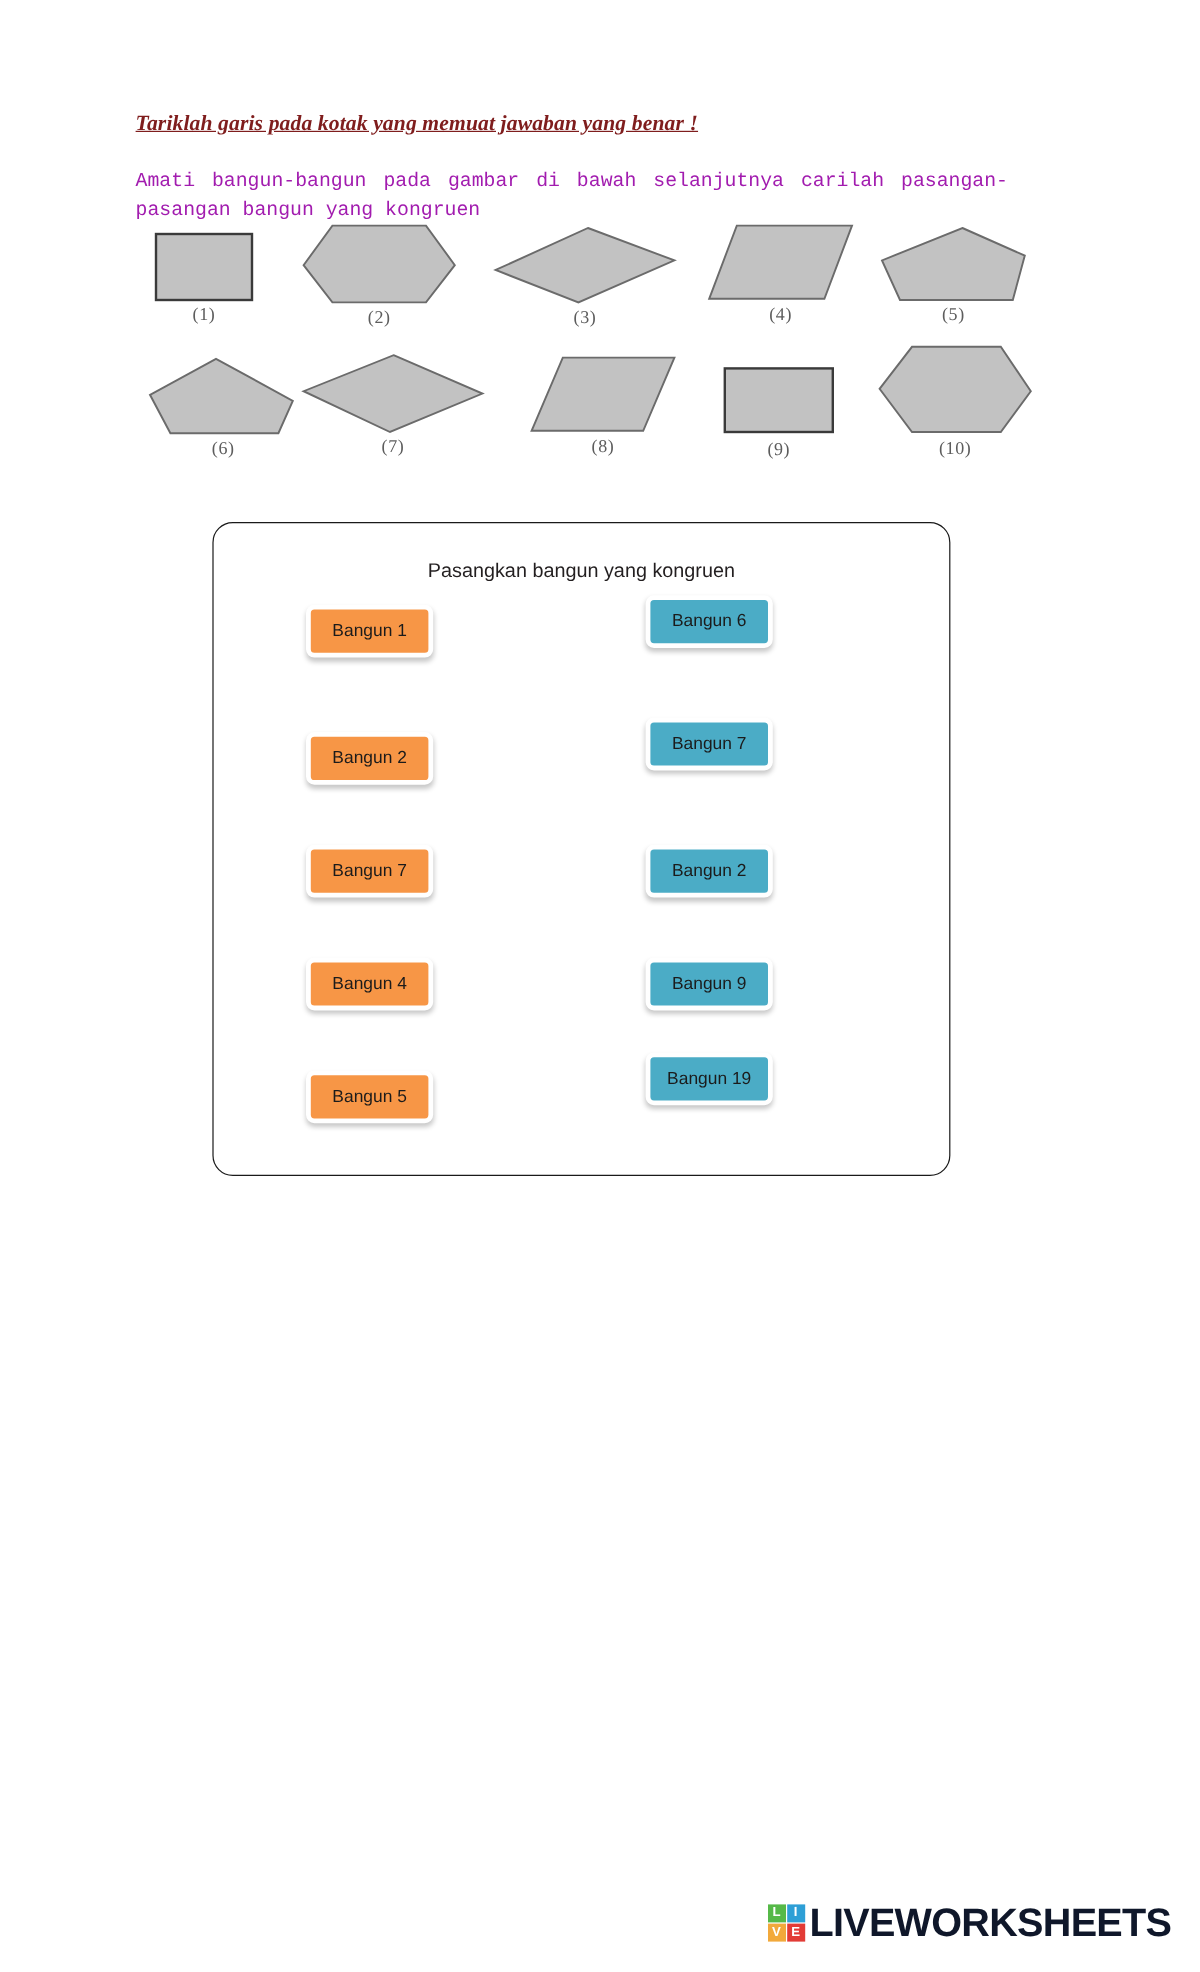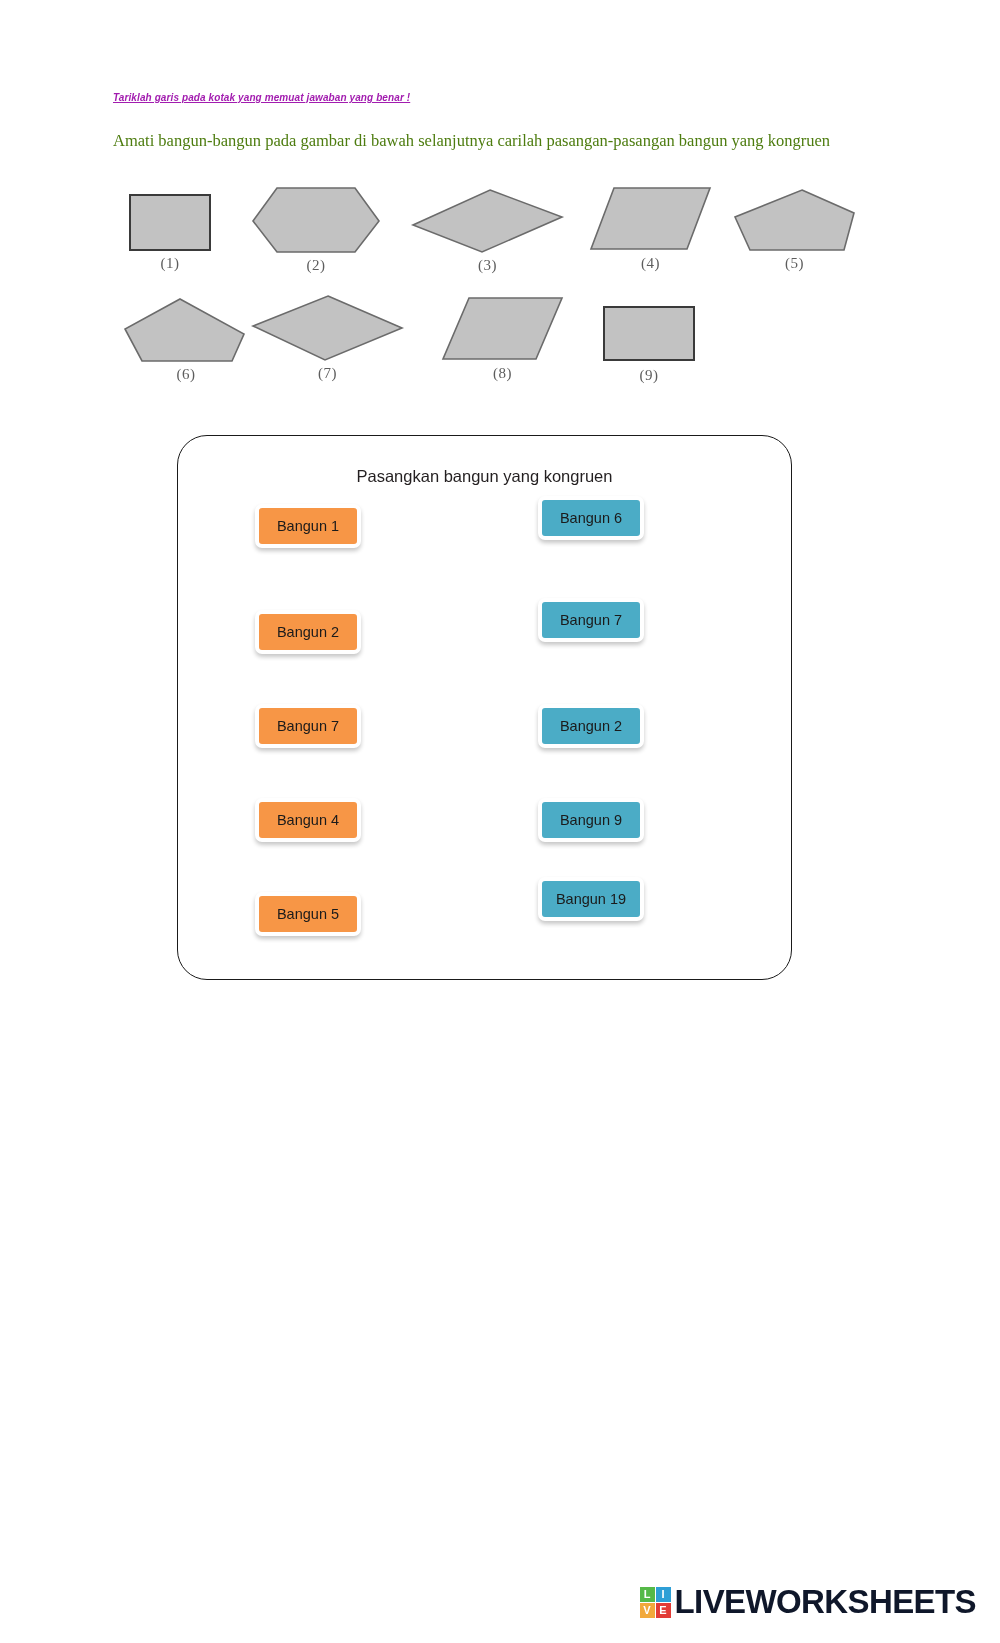--- a/index.html
+++ b/index.html
@@ -16,33 +16,33 @@
   }
 
   
   #instructions {
     position: absolute;
     left: 113px;
     top: 92px;
     width: 730px;
   }
   .instr-title {
-    font-family: Liberation Sans, sans-serif;
+    font-family: Liberation Serif, serif;
     font-style: italic;
     font-weight: bold;
-    font-size: 10px;
-    color: #a21caf;
+    font-size: 18px;
+    color: #7f1d1d;
     text-decoration: underline;
     letter-spacing: 0.1px;
     white-space: nowrap;
   }
   .instr-body {
-    font-family: Liberation Serif, serif;
+    font-family: Liberation Mono, monospace;
     font-size: 16.5px;
-    color: #4d7c0f;
+    color: #a21caf;
     line-height: 1.45;
     margin-top: 26px;
     text-align: justify;
     width: 727px;
   }
 
   
   #shapes-figure {
     position: absolute;
     left: 110px;
@@ -74,21 +74,21 @@
   }
 
   
   #match-panel {
     position: absolute;
     left: 177px;
     top: 435px;
     width: 615px;
     height: 545px;
     border: 1.6px solid #1a1a1a;
-    border-radius: 30px;
+    border-radius: 17px;
     box-sizing: border-box;
     background: #ffffff;
   }
   #match-title {
     position: absolute;
     top: 31px;
     left: 0;
     width: 100%;
     text-align: center;
     font-family: "Liberation Sans", sans-serif;
@@ -233,20 +233,26 @@
     <div class="shape-label">(8)</div>
   </div>
 
   <div class="shape-cell" style="left:488px; top:120px;">
     <svg width="102" height="62" viewBox="0 0 102 62">
       <rect class="fig-rect" x="6" y="4" width="90" height="53"></rect>
     </svg>
     <div class="shape-label">(9)</div>
   </div>
 
+  <div class="shape-cell" style="left:620px; top:103px;">
+    <svg width="132" height="78" viewBox="0 0 132 78">
+      <polygon class="fig-poly" points="30,3 104,3 129,40 104,74 30,74 3,38"></polygon>
+    </svg>
+    <div class="shape-label">(10)</div>
+  </div>
 </div>
 
 <div id="match-panel">
 
   <div id="match-title">Pasangkan bangun yang kongruen</div>
 
   <div class="match-col col-left">
     <div class="chip chip-orange off-0">
       <span>Bangun 1</span>
     </div>

